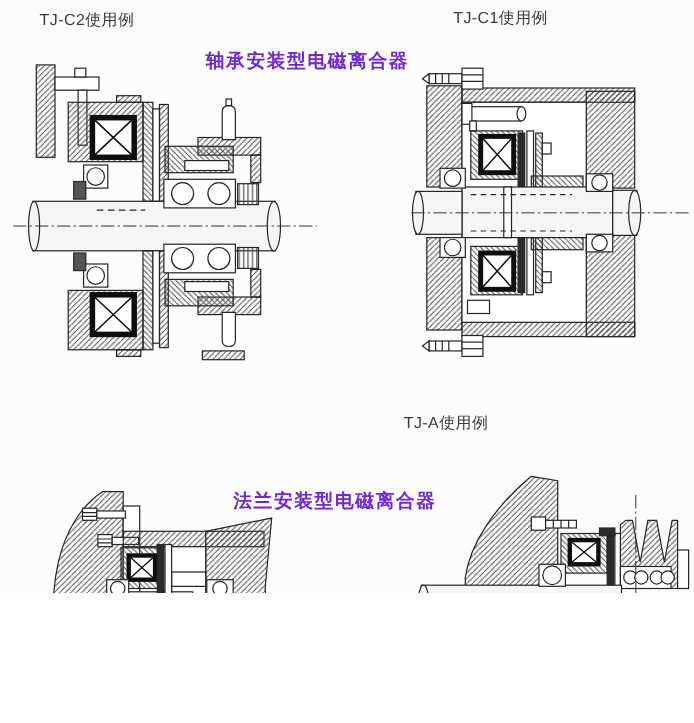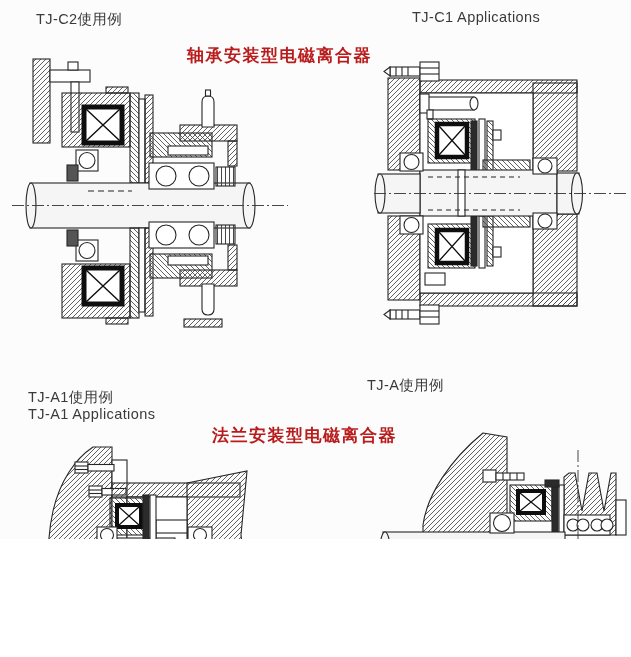--- a/index.html
+++ b/index.html
@@ -7,50 +7,46 @@
     position:relative;width:631px;height:539px;overflow:hidden;
     background:#fcfcfc;font-family:"Liberation Sans", sans-serif;
   }
   .fig-label{
     position:absolute;color:#3a3a3a;font-size:14.5px;line-height:17px;
     letter-spacing:.4px;white-space:nowrap;
   }
   .fig-label .zh{display:block;}
   .fig-label .en{display:block;}
   .section-title{
-    position:absolute;color:#b91c1c;font-weight:bold;font-size:17px;
+    position:absolute;color:#6d28d9;font-weight:bold;font-size:17px;
     letter-spacing:1.5px;white-space:nowrap;
   }
   svg{position:absolute;}
 </style>
 </head>
 <body>
 
 <div id="page">
 
   <div class="fig-label" style="left:36px;top:11px">
     <span class="zh">TJ-C2使用例</span>
   </div>
 
   <div class="section-title" style="left:187px;top:44px">轴承安装型电磁离合器</div>
 
   <div class="fig-label" style="left:412px;top:9px">
-    <span class="en">TJ-C1 Applications</span>
+    <span class="zh">TJ-C1使用例</span>
   </div>
 
-  <div class="fig-label" style="left:28px;top:389px">
-    <span class="zh">TJ-A1使用例</span>
-    <span class="en">TJ-A1 Applications</span>
-  </div>
 
   <div class="fig-label" style="left:367px;top:377px">
     <span class="zh">TJ-A使用例</span>
   </div>
 
-  <div class="section-title" style="left:212px;top:424px">法兰安装型电磁离合器</div>
+  <div class="section-title" style="left:212px;top:444px">法兰安装型电磁离合器</div>
 
   <svg style="left:0;top:55px" width="300" height="292" viewBox="0 0 300 292">
     <defs>
       <pattern id="pa45" width="5" height="5" patternUnits="userSpaceOnUse">
           <path d="M0,5 L5,0" stroke="#454545" stroke-width="0.85"></path>
         </pattern>
       <pattern id="pa135" width="5" height="5" patternUnits="userSpaceOnUse">
           <path d="M0,0 L5,5" stroke="#454545" stroke-width="0.85"></path>
         </pattern>
       <pattern id="pav" width="4" height="4" patternUnits="userSpaceOnUse">

